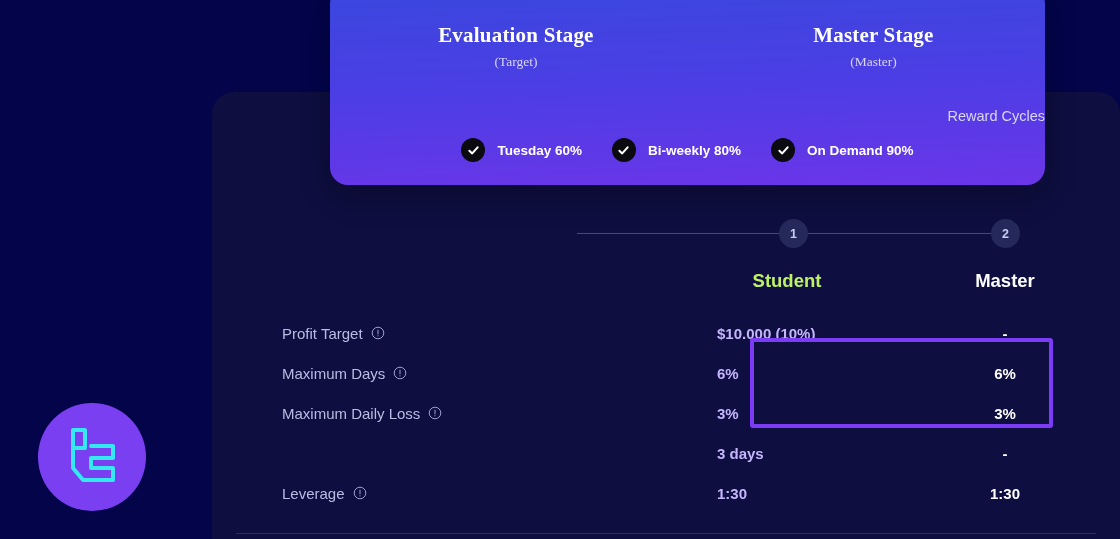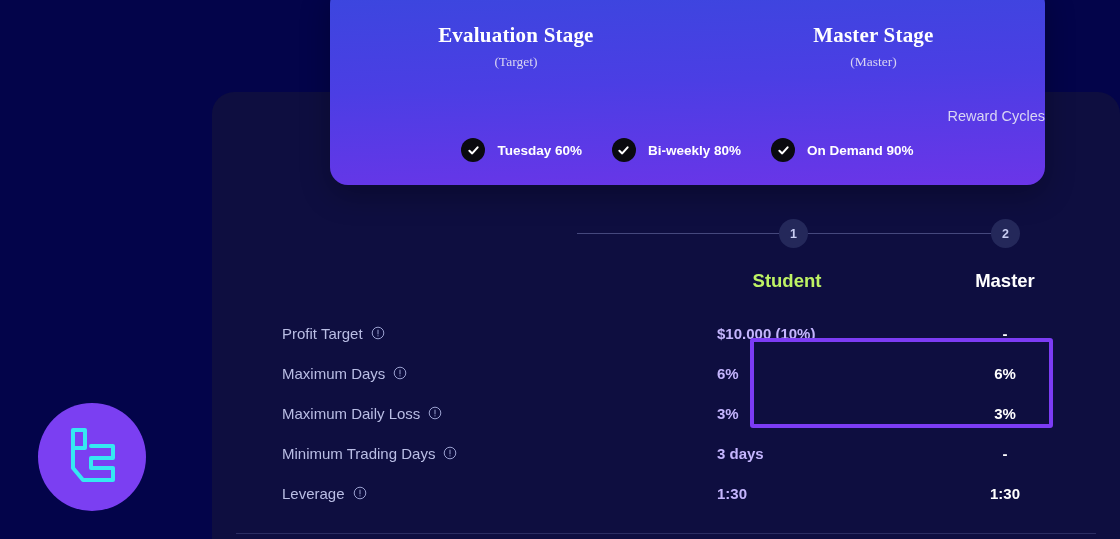--- a/index.html
+++ b/index.html
@@ -251,30 +251,20 @@
             <line x1="7" y1="4.1" x2="7" y2="8" stroke="#9aa0cf" stroke-width="1" stroke-linecap="round"></line>
             <circle cx="7" cy="9.8" r="0.6" fill="#9aa0cf"></circle>
           </svg>
         </span>
       </div>
       <div class="val-student">3%</div>
       <div class="val-master">3%</div>
     </div>
 
     <div class="row row-3">
-      <div class="row-label">
-        <span>Minimum Trading Days</span>
-        <span class="info-icon">
-          <svg width="14" height="14" viewBox="0 0 14 14">
-            <circle cx="7" cy="7" r="5.8" fill="none" stroke="#9aa0cf" stroke-width="1"></circle>
-            <line x1="7" y1="4.1" x2="7" y2="8" stroke="#9aa0cf" stroke-width="1" stroke-linecap="round"></line>
-            <circle cx="7" cy="9.8" r="0.6" fill="#9aa0cf"></circle>
-          </svg>
-        </span>
-      </div>
       <div class="val-student">3 days</div>
       <div class="val-master">-</div>
     </div>
 
     <div class="row row-4">
       <div class="row-label">
         <span>Leverage</span>
         <span class="info-icon">
           <svg width="14" height="14" viewBox="0 0 14 14">
             <circle cx="7" cy="7" r="5.8" fill="none" stroke="#9aa0cf" stroke-width="1"></circle>

